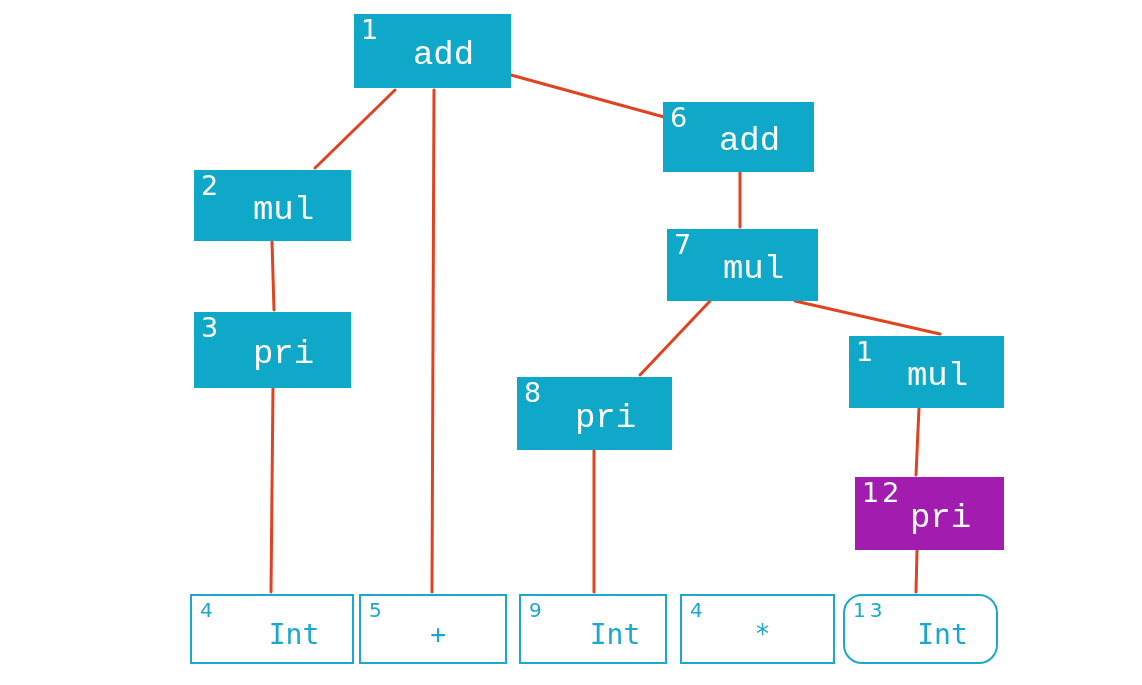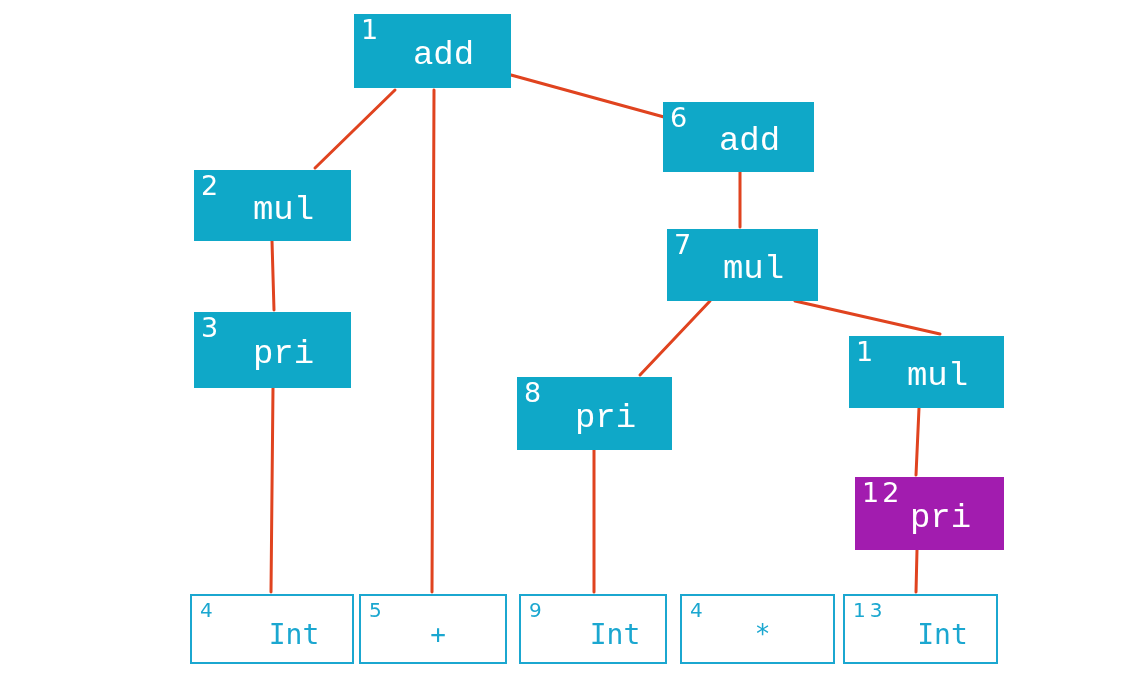--- a/index.html
+++ b/index.html
@@ -145,18 +145,18 @@
         <span class="node-label op">*</span>
       </div>
       <div class="node filled" style="left: 849px; top: 336px; width: 155px; height: 72px;">
         <span class="node-id">1</span>
         <span class="node-label">mul</span>
       </div>
       <div class="node highlight" style="left: 855px; top: 477px; width: 149px; height: 73px;">
         <span class="node-id">12</span>
         <span class="node-label">pri</span>
       </div>
-      <div class="node leaf" style="left: 843px; top: 594px; width: 155px; height: 70px;">
+      <div class="node leaf" style="left: 843px; top: 594px; width: 155px; height: 70px; border-radius: 19px;">
         <span class="node-id">13</span>
         <span class="node-label">Int</span>
       </div>
     </div>
 </div>
 
 </body></html>

